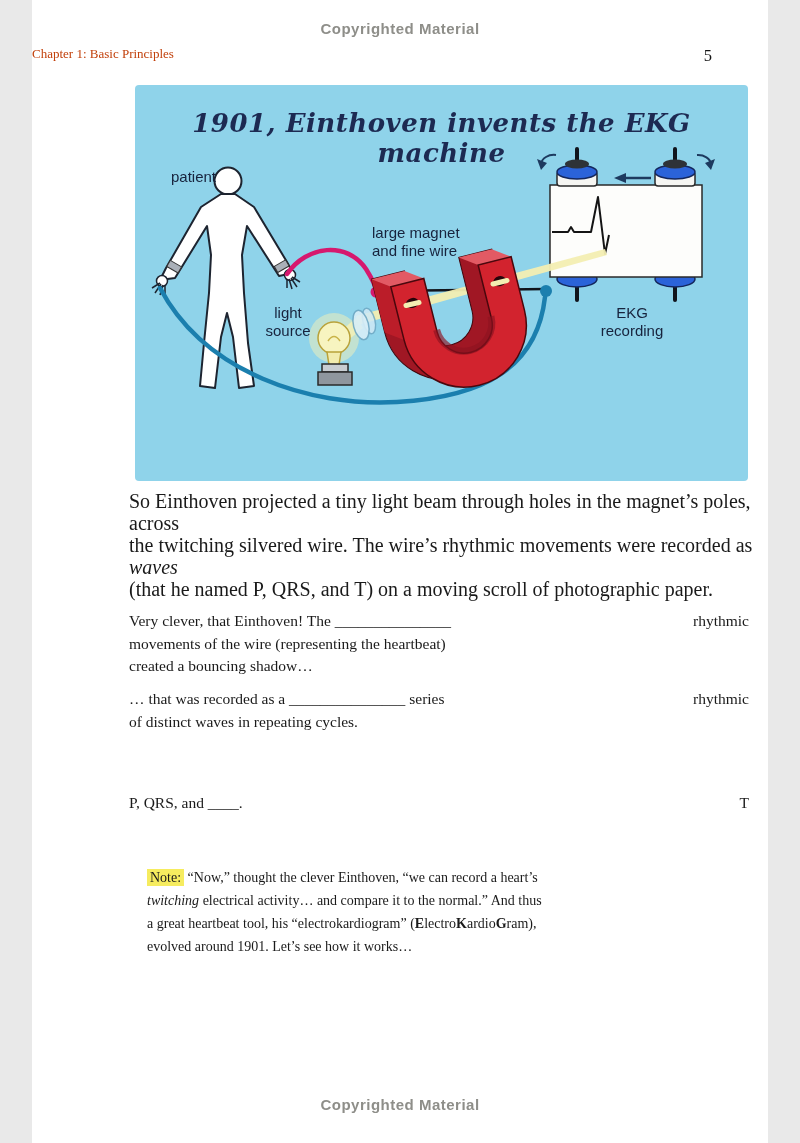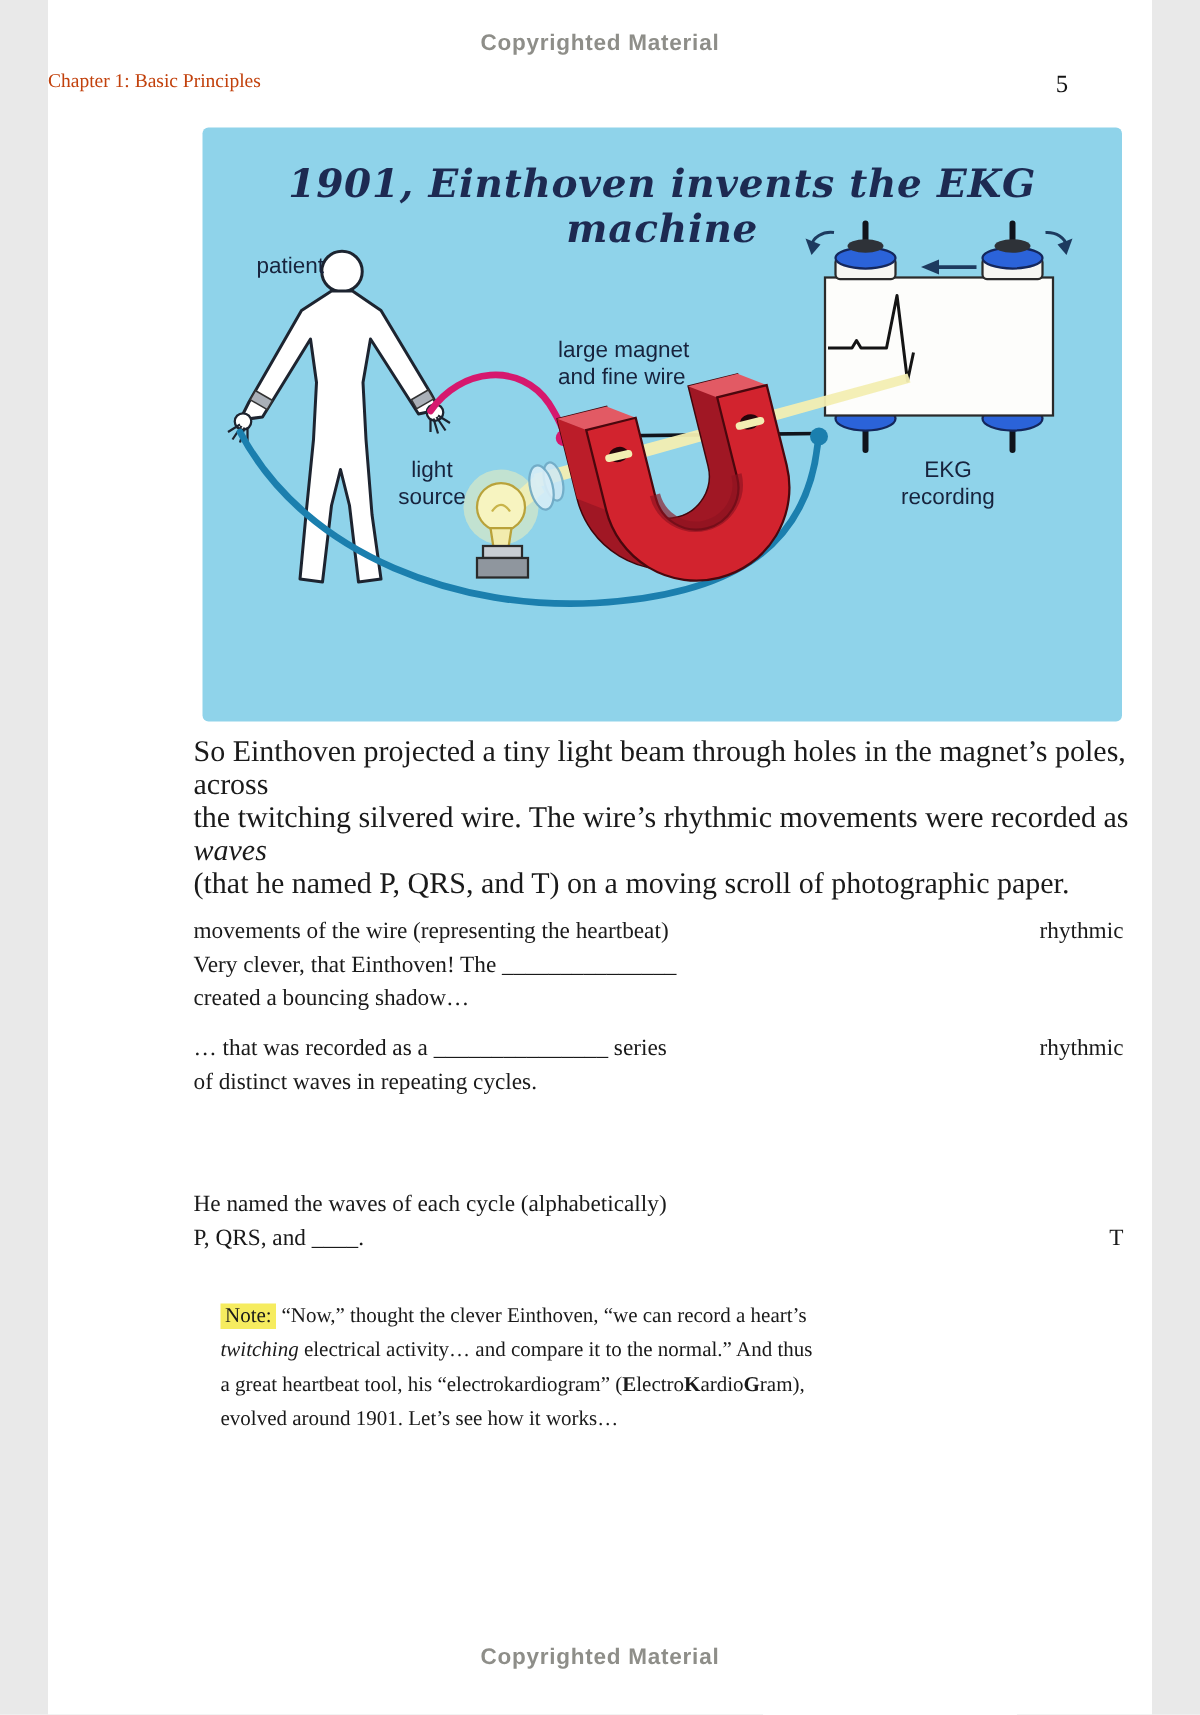--- a/index.html
+++ b/index.html
@@ -163,38 +163,37 @@
   </svg>
 
   <div class="paragraph">
       <div><span>So Einthoven projected a tiny light beam through holes in the magnet’s poles, across</span></div>
       <div><span>the twitching silvered wire. The wire’s rhythmic movements were recorded as </span><span class="seg-i">waves</span></div>
       <div><span>(that he named P, QRS, and T) on a moving scroll of photographic paper.</span></div>
     </div>
 
   <div class="ex-row ex-row-1">
     <div class="ex-text">
+        <div><span>Very clever, that Einthoven! The _______________</span></div>
         <div><span>movements of the wire (representing the heartbeat)</span></div>
-        <div><span>Very clever, that Einthoven! The _______________</span></div>
         <div><span>created a bouncing shadow…</span></div>
       </div>
     <div class="answer">rhythmic</div>
   </div>
 
   <div class="ex-row ex-row-2">
     <div class="ex-text">
         <div><span>… that was recorded as a _______________ series</span></div>
         <div><span>of distinct waves in repeating cycles.</span></div>
       </div>
     <div class="answer">rhythmic</div>
   </div>
 
   <div class="ex-row ex-row-3 bottom-answer">
     <div class="ex-text">
-        <div><span>He named the waves of each cycle (alphabetically)</span></div>
         <div><span>P, QRS, and ____.</span></div>
       </div>
     <div class="answer">T</div>
   </div>
 
   <div class="note">
       <div><span class="seg-hl">Note:</span><span> “Now,” thought the clever Einthoven, “we can record a heart’s</span></div>
       <div><span class="seg-i">twitching</span><span> electrical activity… and compare it to the normal.” And thus</span></div>
       <div><span>a great heartbeat tool, his “electrokardiogram” (</span><span class="seg-b">E</span><span>lectro</span><span class="seg-b">K</span><span>ardio</span><span class="seg-b">G</span><span>ram),</span></div>
       <div><span>evolved around 1901. Let’s see how it works…</span></div>

